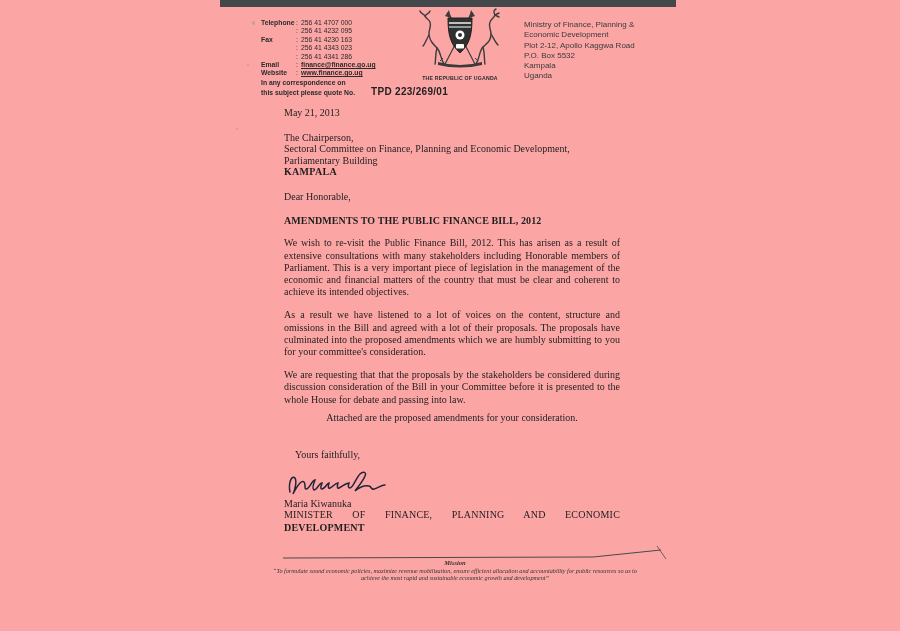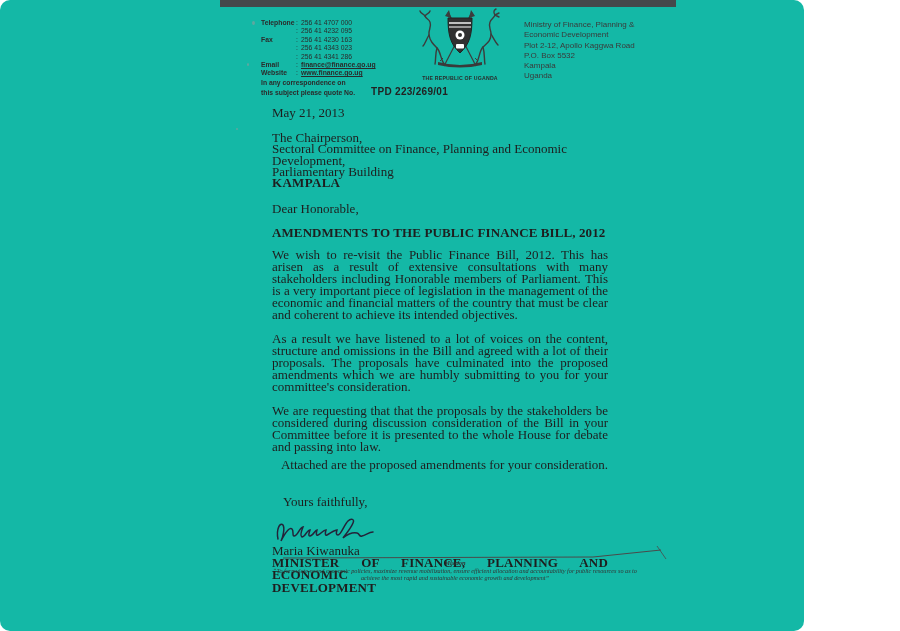--- a/index.html
+++ b/index.html
@@ -1,17 +1,17 @@
 <!DOCTYPE html>
 <html><head>
 <meta charset="utf-8">
 <style>
   html,body{margin:0;padding:0;background:#ffffff;}
-  .page{position:relative;width:804px;height:631px;background:#14b8a6;overflow:hidden;
-        font-family:"Liberation Serif", serif;color:#1e1e1e;border-radius:10px;}
+  .page{position:relative;width:900px;height:631px;background:#fca5a5;overflow:hidden;
+        font-family:"Liberation Serif", serif;color:#1e1e1e;}
   .top-bar{position:absolute;left:220px;top:0;width:456px;height:7px;background:#45484b;}
 
   
   .contact-block{position:absolute;left:261px;top:19px;font-family:"Liberation Sans",sans-serif;
                  font-size:6.8px;line-height:8.4px;color:#2b2b2b;}
   .contact-row{display:flex;}
   .contact-label{width:35px;font-weight:bold;}
   .contact-sep{width:5px;}
   .contact-value{white-space:nowrap;}
   .contact-row.underlined .contact-value{text-decoration:underline;font-weight:bold;}
@@ -22,33 +22,33 @@
 
   .ministry-address{position:absolute;left:524px;top:20px;font-family:"Liberation Sans",sans-serif;
                     font-size:8px;line-height:10.3px;color:#3a3a3a;}
 
   .correspondence{position:absolute;left:261px;top:78px;font-family:"Liberation Sans",sans-serif;
                   font-size:6.8px;font-weight:bold;line-height:9px;color:#2b2b2b;}
   .corr-line2{display:flex;align-items:baseline;gap:16px;}
   .ref-number{font-size:10px;font-weight:600;letter-spacing:.3px;color:#222;}
 
   
-  .letter-body{position:absolute;left:272px;top:107px;width:336px;font-size:13px;line-height:12.1px;}
+  .letter-body{position:absolute;left:284px;top:107px;width:336px;font-size:10px;line-height:12.1px;}
   .date-line{margin:0 0 13px 0;}
   .recipient{line-height:11.3px;margin:0 0 14px 0;}
   .recipient .bold{font-weight:bold;letter-spacing:.3px;}
   .salutation{margin:0 0 12px 0;}
   .subject{font-weight:bold;margin:0 0 10px 0;letter-spacing:.1px;}
   .para{margin:0 0 11.5px 0;text-align:justify;}
   .para.p3{margin-bottom:6px;}
-  .para.p4{margin-bottom:0;text-align:right;}
+  .para.p4{margin-bottom:0;text-align:center;}
   .closing{margin:25px 0 0 11px;}
   .signature{display:block;margin:9px 0 0 2px;}
   .signatory-name{margin:0;line-height:11.4px;}
-  .signatory-title{font-weight:bold;line-height:12.5px;text-align:justify;text-align-last:justify;letter-spacing:.2px;}
+  .signatory-title{font-weight:normal;line-height:12.5px;text-align:justify;text-align-last:justify;letter-spacing:.2px;}
   .signatory-title2{font-weight:bold;line-height:12.5px;letter-spacing:.2px;}
 
   
   .footer{position:absolute;left:235px;top:545px;width:440px;}
   .footer-rule{position:absolute;left:0;top:0;}
   .mission{position:absolute;left:10px;top:14px;width:420px;text-align:center;
            font-style:italic;color:#333;}
   .mission-label{font-size:6.5px;font-weight:bold;line-height:7.5px;}
   .mission-text{font-size:6.2px;line-height:7.6px;}
 

